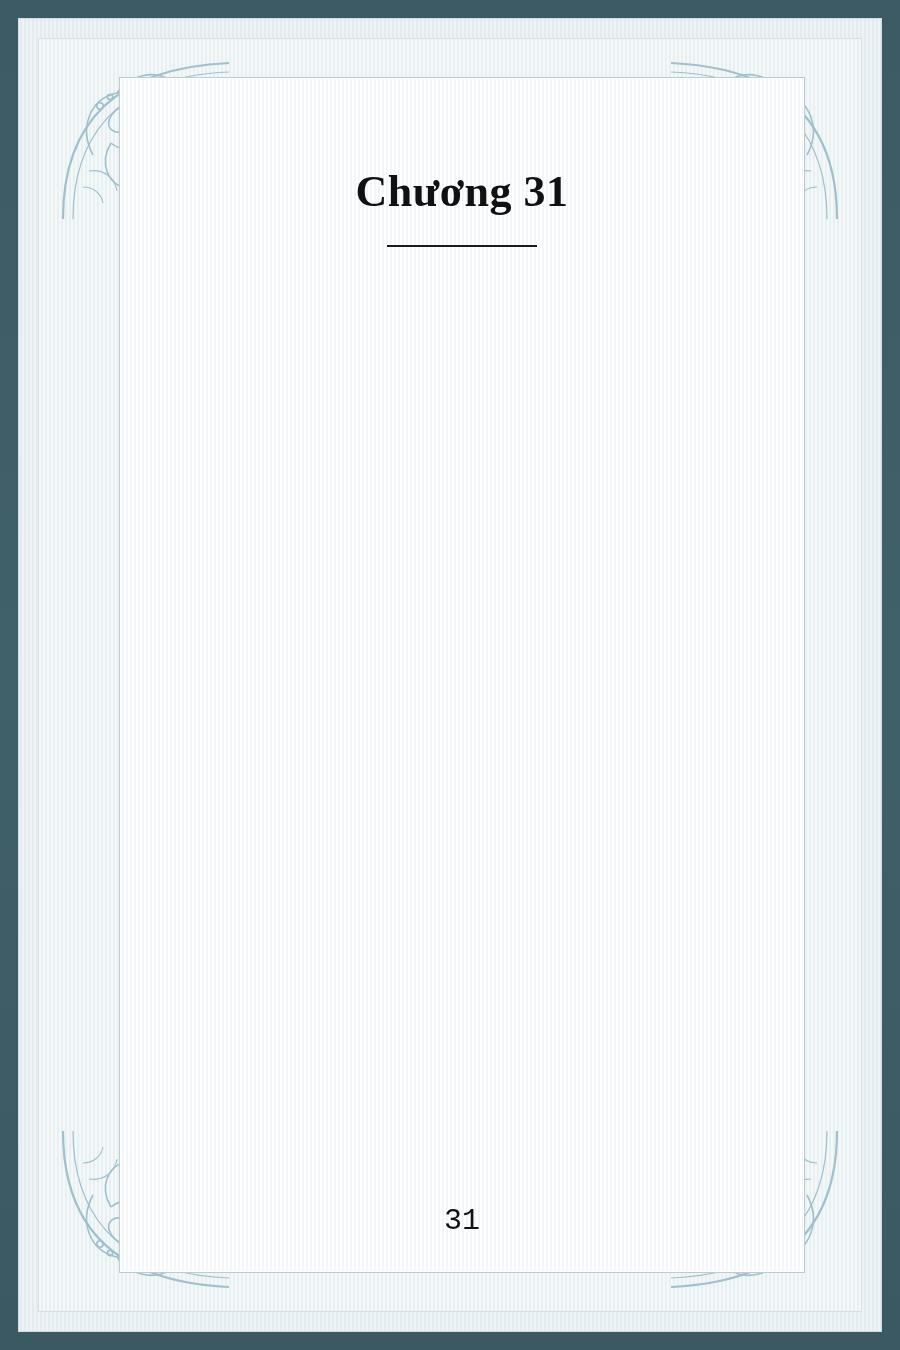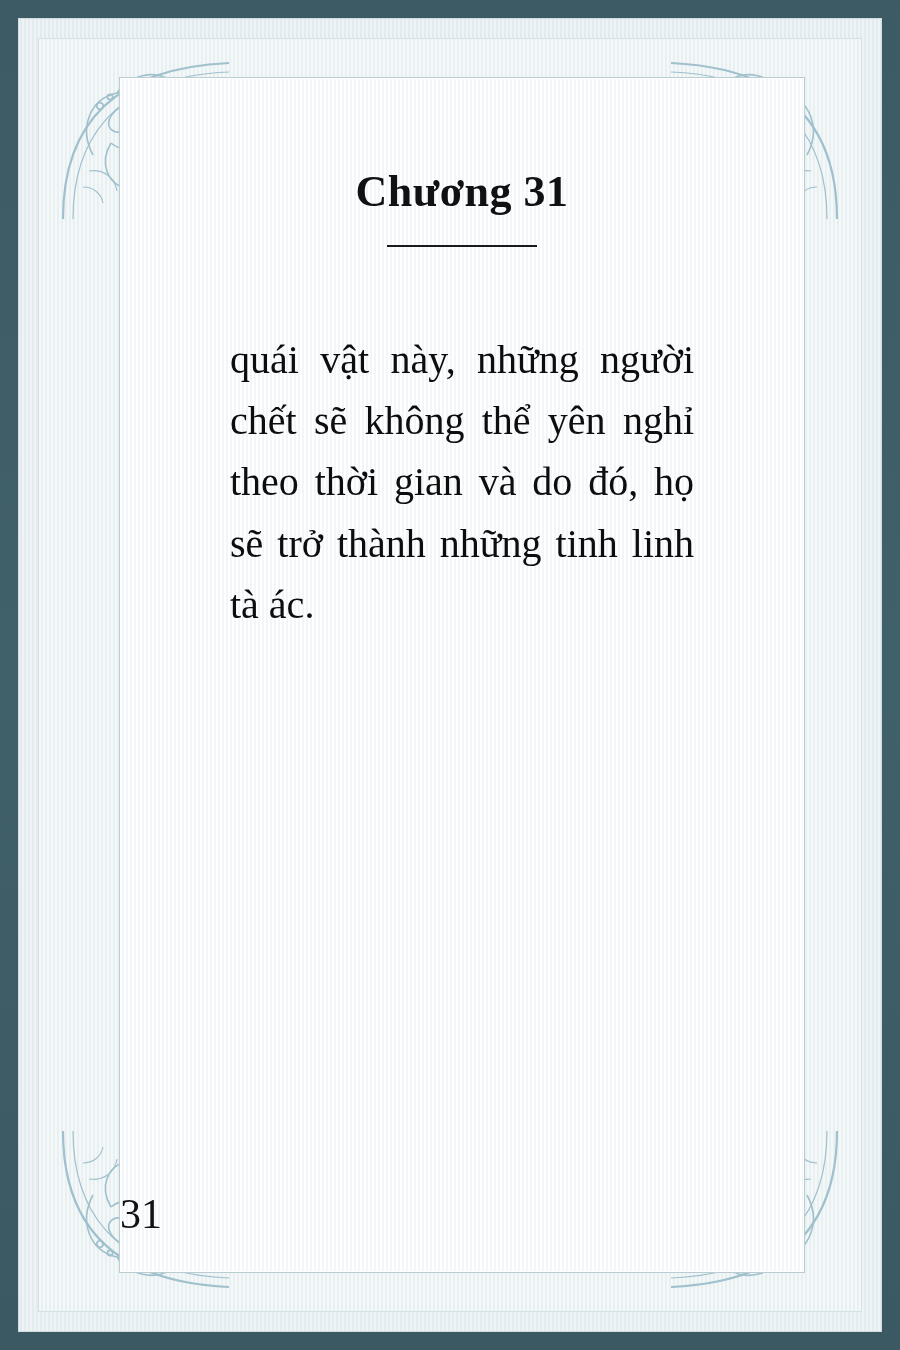--- a/index.html
+++ b/index.html
@@ -137,24 +137,24 @@
   }
   .body-text p.indent {
     text-indent: 48px;
   }
   .body-text p:last-child { margin-bottom: 0; }
 
   .page-number {
     position: absolute;
     left: 0; right: 0;
     bottom: 34px;
-    text-align: left;
-    font-size: 42px;
+    text-align: center;
+    font-size: 30px;
     color: #111111;
-    font-family: Liberation Serif, serif;
+    font-family: Liberation Mono, monospace;
   }
 
   
   .watermark {
     position: absolute;
     left: 28px;
     bottom: 14px;
     font-family: "Liberation Serif", serif;
     font-size: 46px;
     font-weight: bold;
@@ -271,21 +271,20 @@
           <path d="M24 128 C34 128 42 134 44 144" stroke-width="1.1"></path>
         </svg>
       </div>
 
       <div class="text-panel">
         <div class="content">
           <h1 class="chapter-title">Chương 31</h1>
           <div class="title-rule"></div>
 
           <div class="body-text">
-            <p>quái vật này, những người chết sẽ không thể yên nghỉ theo thời gian và do đó, họ sẽ trở thành những tinh linh tà ác.</p>
           </div>
         </div>
 
         <div class="page-number">31</div>
       </div>
 
 
     </div>
   </div>
 </div>

